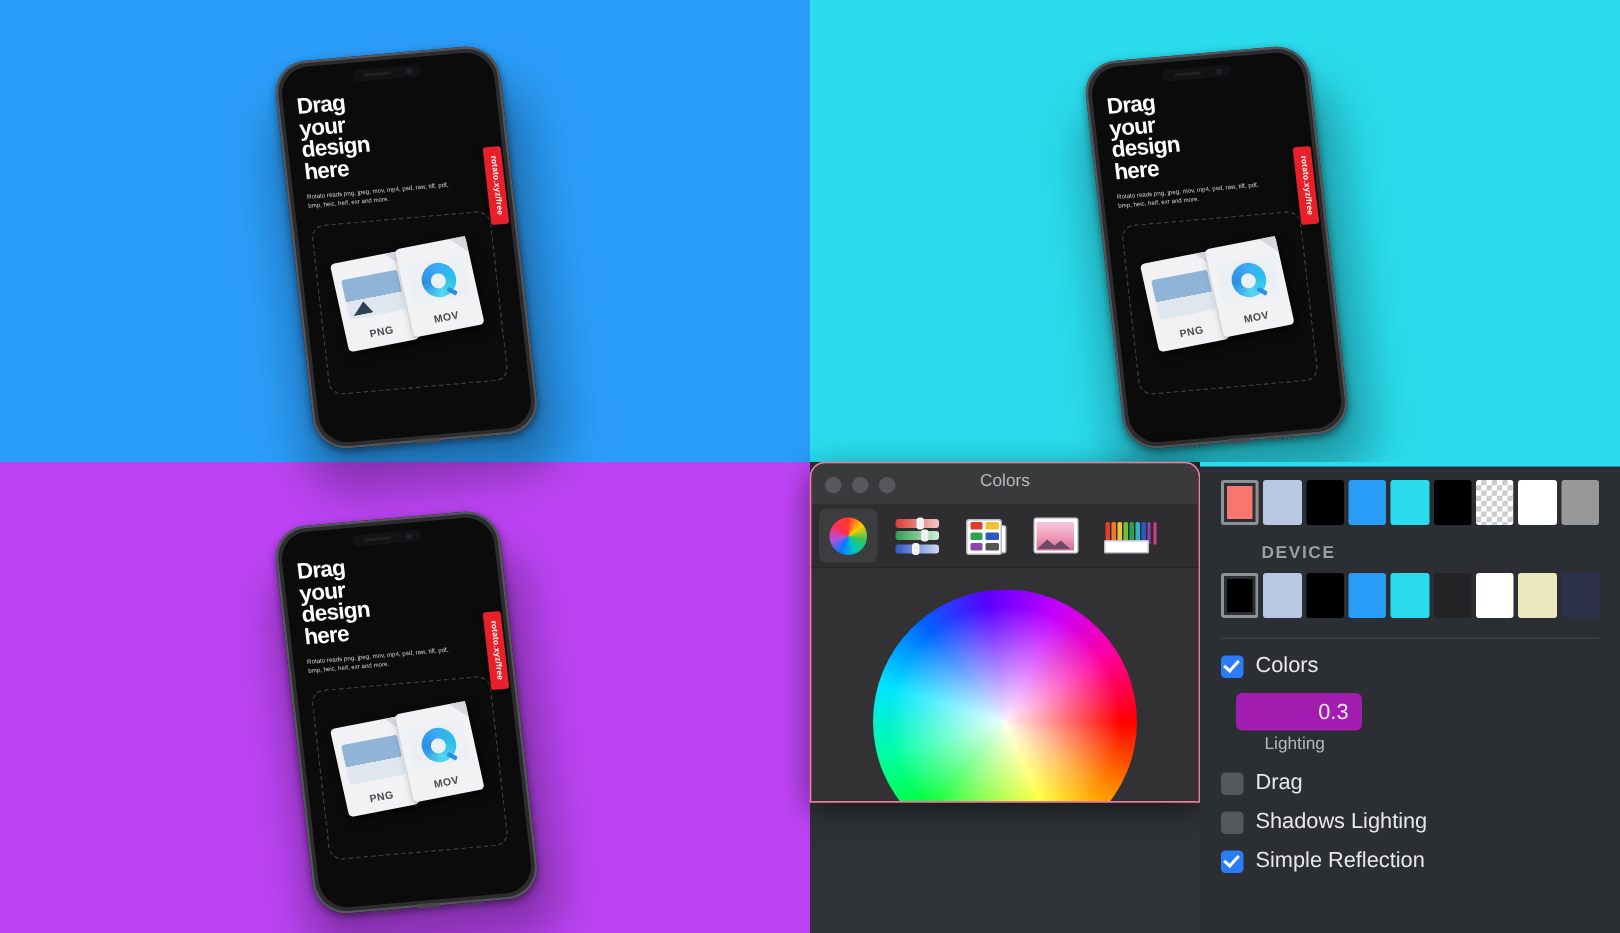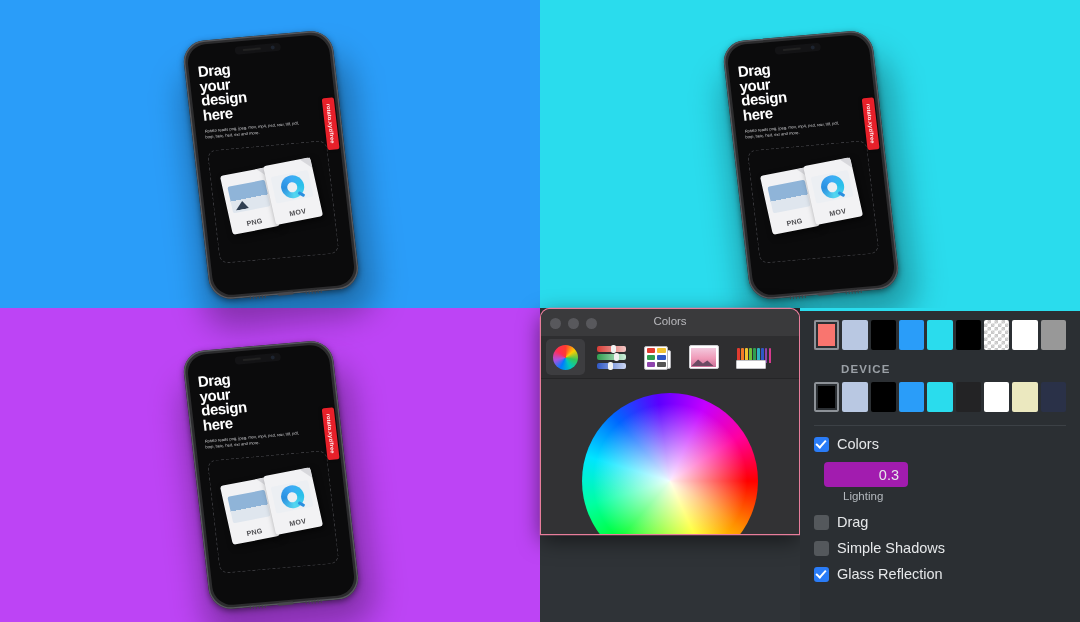--- a/index.html
+++ b/index.html
@@ -423,22 +423,22 @@
       </div>
       <div id="intensity-field">0.3</div>
       <div id="intensity-caption">Lighting</div>
 
       <div class="chk-row">
         <span class="chk"></span>
         <span class="chk-lbl">Drag</span>
       </div>
       <div class="chk-row">
         <span class="chk"></span>
-        <span class="chk-lbl">Simple Shadows</span>
+        <span class="chk-lbl">Shadows Lighting</span>
       </div>
       <div class="chk-row">
         <span class="chk on"></span>
-        <span class="chk-lbl">Glass Reflection</span>
+        <span class="chk-lbl">Simple Reflection</span>
       </div>
     </div>
   </div>
 
 </div>
 
 </body></html>

